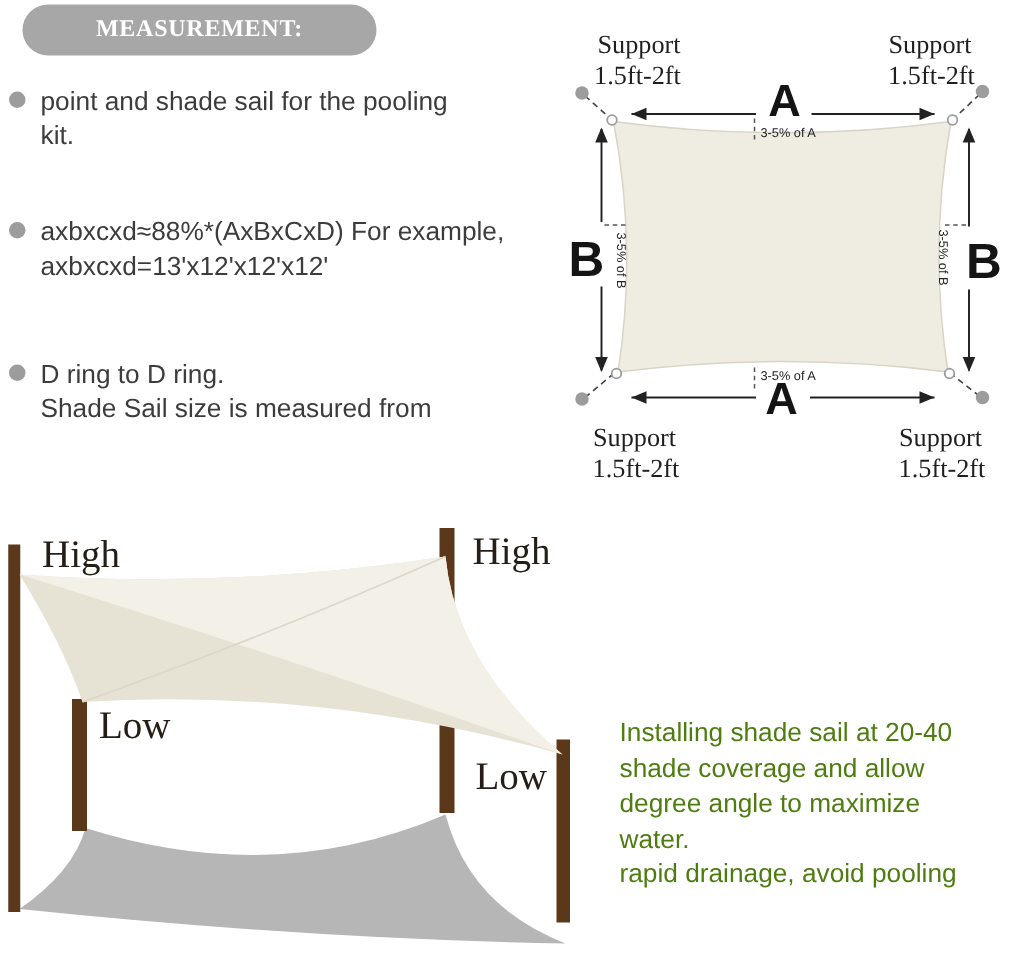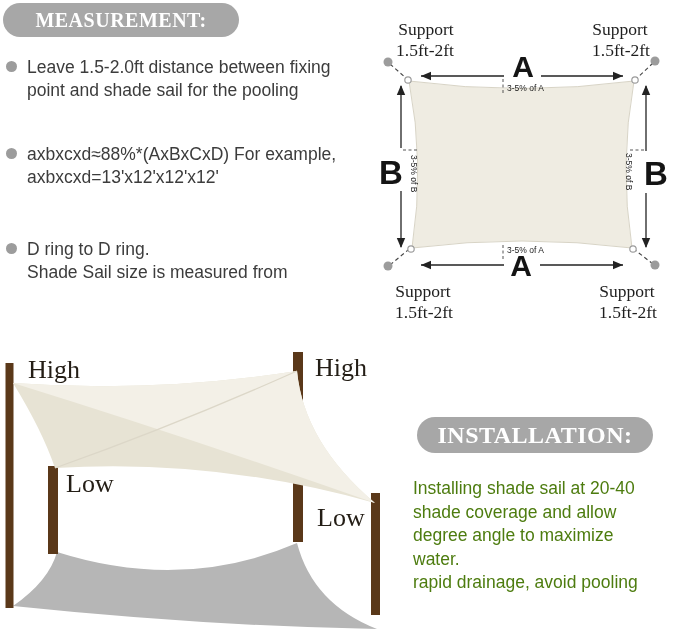--- a/index.html
+++ b/index.html
@@ -5,21 +5,21 @@
   html,body{margin:0;padding:0;background:#ffffff;}
   .canvas{
     position:relative;width:679px;height:638px;background:#ffffff;overflow:hidden;
     font-family:"Liberation Sans", sans-serif;color:#3c3c3c;
   }
   .pill{
     position:absolute;display:flex;align-items:center;justify-content:center;
     background:#a7a7a7;color:#ffffff;border-radius:18px;
     font-family:"Liberation Serif", serif;font-weight:bold;letter-spacing:0.5px;
   }
-  .pill.measure{left:3px;top:3px;width:236px;height:34px;font-size:20px;}
+  .pill.measure{left:15px;top:3px;width:236px;height:34px;font-size:16px;}
   .pill.install{left:417px;top:417px;width:236px;height:36px;font-size:24px;}
   .bullet{position:absolute;}
   .bullet .dot{
     position:absolute;left:0;top:5px;width:11px;height:11px;border-radius:50%;
     background:#9c9c9c;display:block;
   }
   .bullet .btext{position:absolute;left:21px;top:0;width:360px;
     font-size:17.5px;line-height:23px;white-space:nowrap;color:#3c3c3c;}
   .b1{left:6px;top:56px;}
   .b2{left:6px;top:143px;}
@@ -45,22 +45,22 @@
 </head>
 <body>
 
 <div class="canvas">
 
   <div class="pill measure">MEASUREMENT:</div>
 
   <div class="bullet b1">
     <span class="dot"></span>
     <div class="btext">
-      <div>Leave 1.5-2.0ft distance between fixing</div>
       <div>point and shade sail for the pooling</div>
+      <div>kit.</div>
     </div>
   </div>
 
   <div class="bullet b2">
     <span class="dot"></span>
     <div class="btext">
       <div>axbxcxd≈88%*(AxBxCxD) For example,</div>
       <div>axbxcxd=13'x12'x12'x12'</div>
     </div>
   </div>
@@ -154,21 +154,20 @@
     <path d="M13,383 Q155,393 297,371 Q304,443 375,503 Q215,458 55,468 Q42,430 13,383 Z" fill="#e7e3d4"></path>
     <path d="M13,383 Q155,393 297,371 Q304,443 375,503 Q190,438 13,383 Z" fill="#f3f0e7"></path>
     <path d="M55,468 Q176,425 297,371" fill="none" stroke="#dcd7c8" stroke-width="1.2"></path>
 
     <text class="svg-label" x="28" y="378">High</text>
     <text class="svg-label" x="315" y="376">High</text>
     <text class="svg-label" x="66" y="492">Low</text>
     <text class="svg-label" x="317" y="526">Low</text>
   </svg>
 
-  <div class="pill install">INSTALLATION:</div>
 
   <div class="install-text">
     <div>Installing shade sail at 20-40</div>
     <div>shade coverage and allow</div>
     <div>degree angle to maximize</div>
     <div>water.</div>
     <div>rapid drainage, avoid pooling</div>
   </div>
 
 </div>

